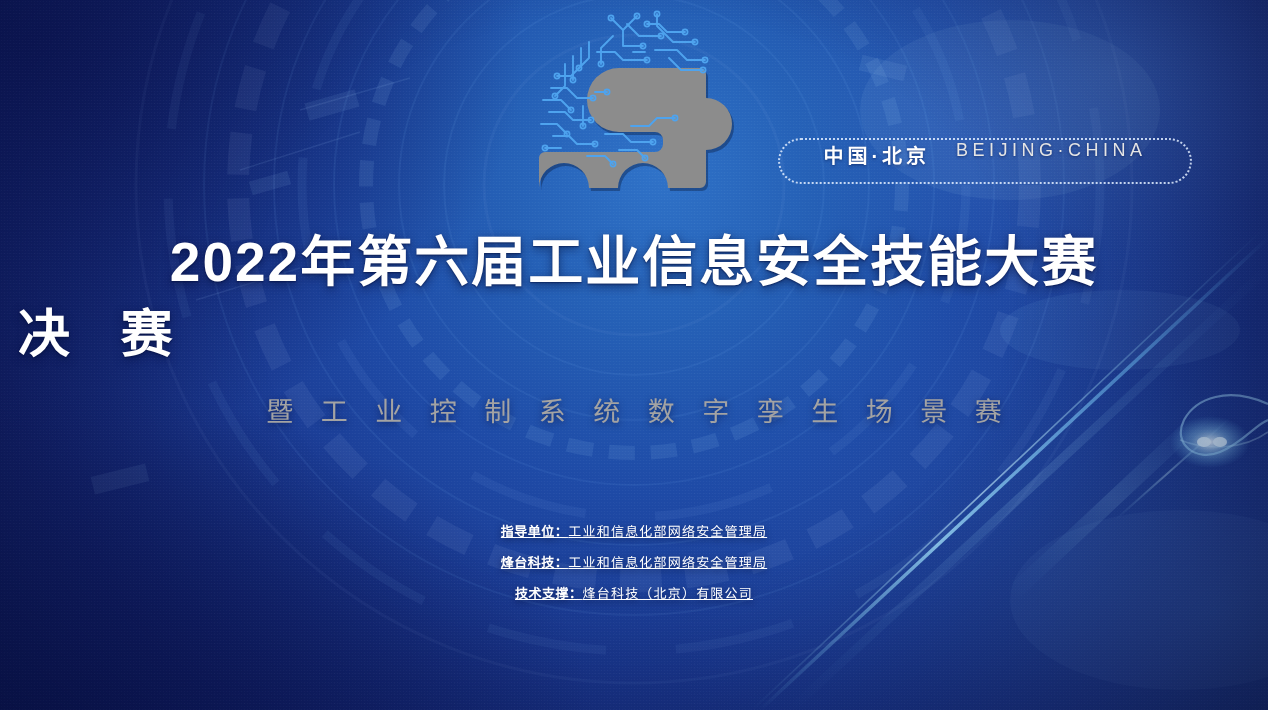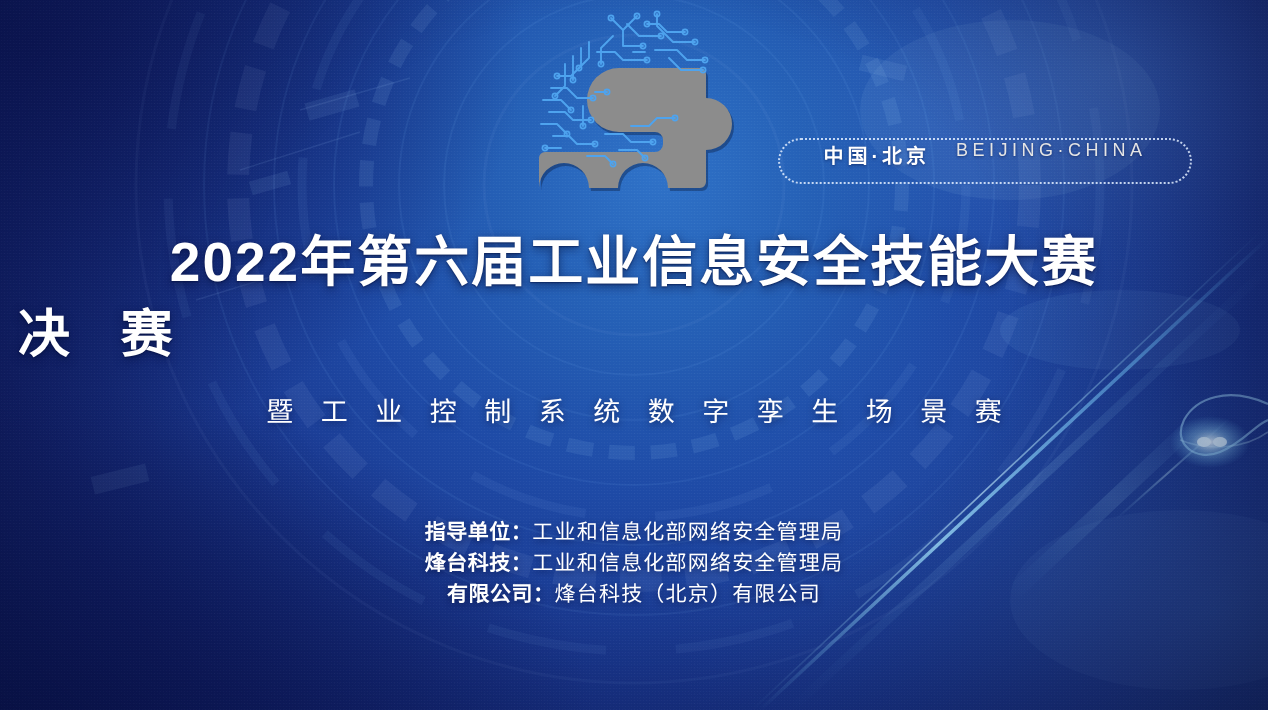--- a/index.html
+++ b/index.html
@@ -137,42 +137,43 @@
     letter-spacing: 18px;
     text-indent: 18px;
     text-shadow: 0 3px 10px rgba(4,12,55,0.55), 0 1px 2px rgba(4,12,55,0.6);
     white-space: nowrap;
   }
   .title-tertiary {
     position: absolute;
     left: 0; right: 0;
     top: 390px;
     text-align: center;
-    color: #ffffff;
+    color: #a3a3a3;
     font-size: 27px;
     font-weight: 400;
     letter-spacing: 10px;
     text-indent: 10px;
     text-shadow: 0 2px 7px rgba(4,12,55,0.55);
     white-space: nowrap;
   }
 
   
   .credits {
     position: absolute;
     left: 0; right: 0;
     top: 516px;
     text-align: center;
     color: #ffffff;
   }
   .credit-row {
-    font-size: 21px;
+    font-size: 13px;
     line-height: 31px;
     white-space: nowrap;
     text-shadow: 0 2px 6px rgba(4,12,55,0.55);
+    text-decoration: underline;
   }
   .credit-label {
     font-weight: 700;
     letter-spacing: 0.5px;
   }
   .credit-value {
     font-weight: 400;
     letter-spacing: 1.2px;
   }
 </style>
@@ -429,17 +430,17 @@
   <div class="title-tertiary">暨 工 业 控 制 系 统 数 字 孪 生 场 景 赛</div>
 
   <div class="credits">
     <div class="credit-row">
       <span class="credit-label">指导单位：</span><span class="credit-value">工业和信息化部网络安全管理局</span>
     </div>
     <div class="credit-row">
       <span class="credit-label">烽台科技：</span><span class="credit-value">工业和信息化部网络安全管理局</span>
     </div>
     <div class="credit-row">
-      <span class="credit-label">有限公司：</span><span class="credit-value">烽台科技（北京）有限公司</span>
+      <span class="credit-label">技术支撑：</span><span class="credit-value">烽台科技（北京）有限公司</span>
     </div>
   </div>
 
 </div>
 
 </body></html>

